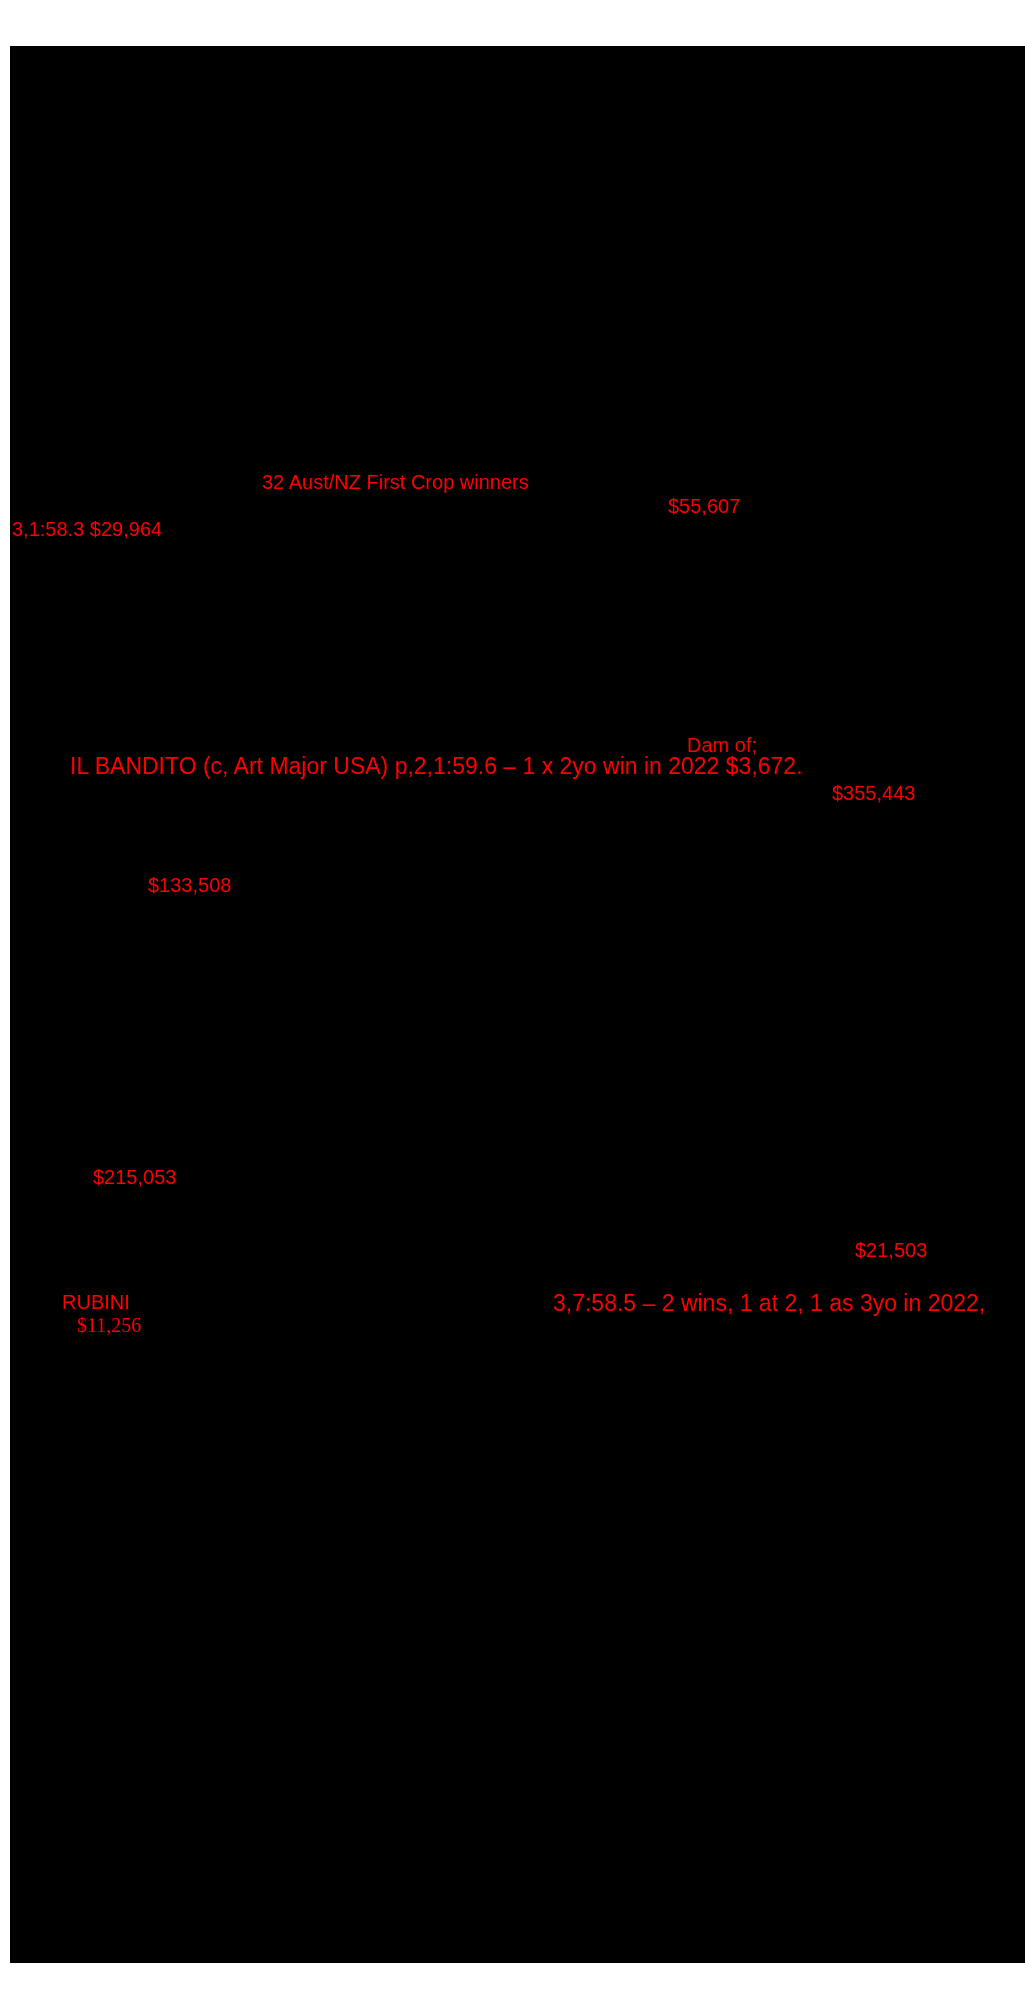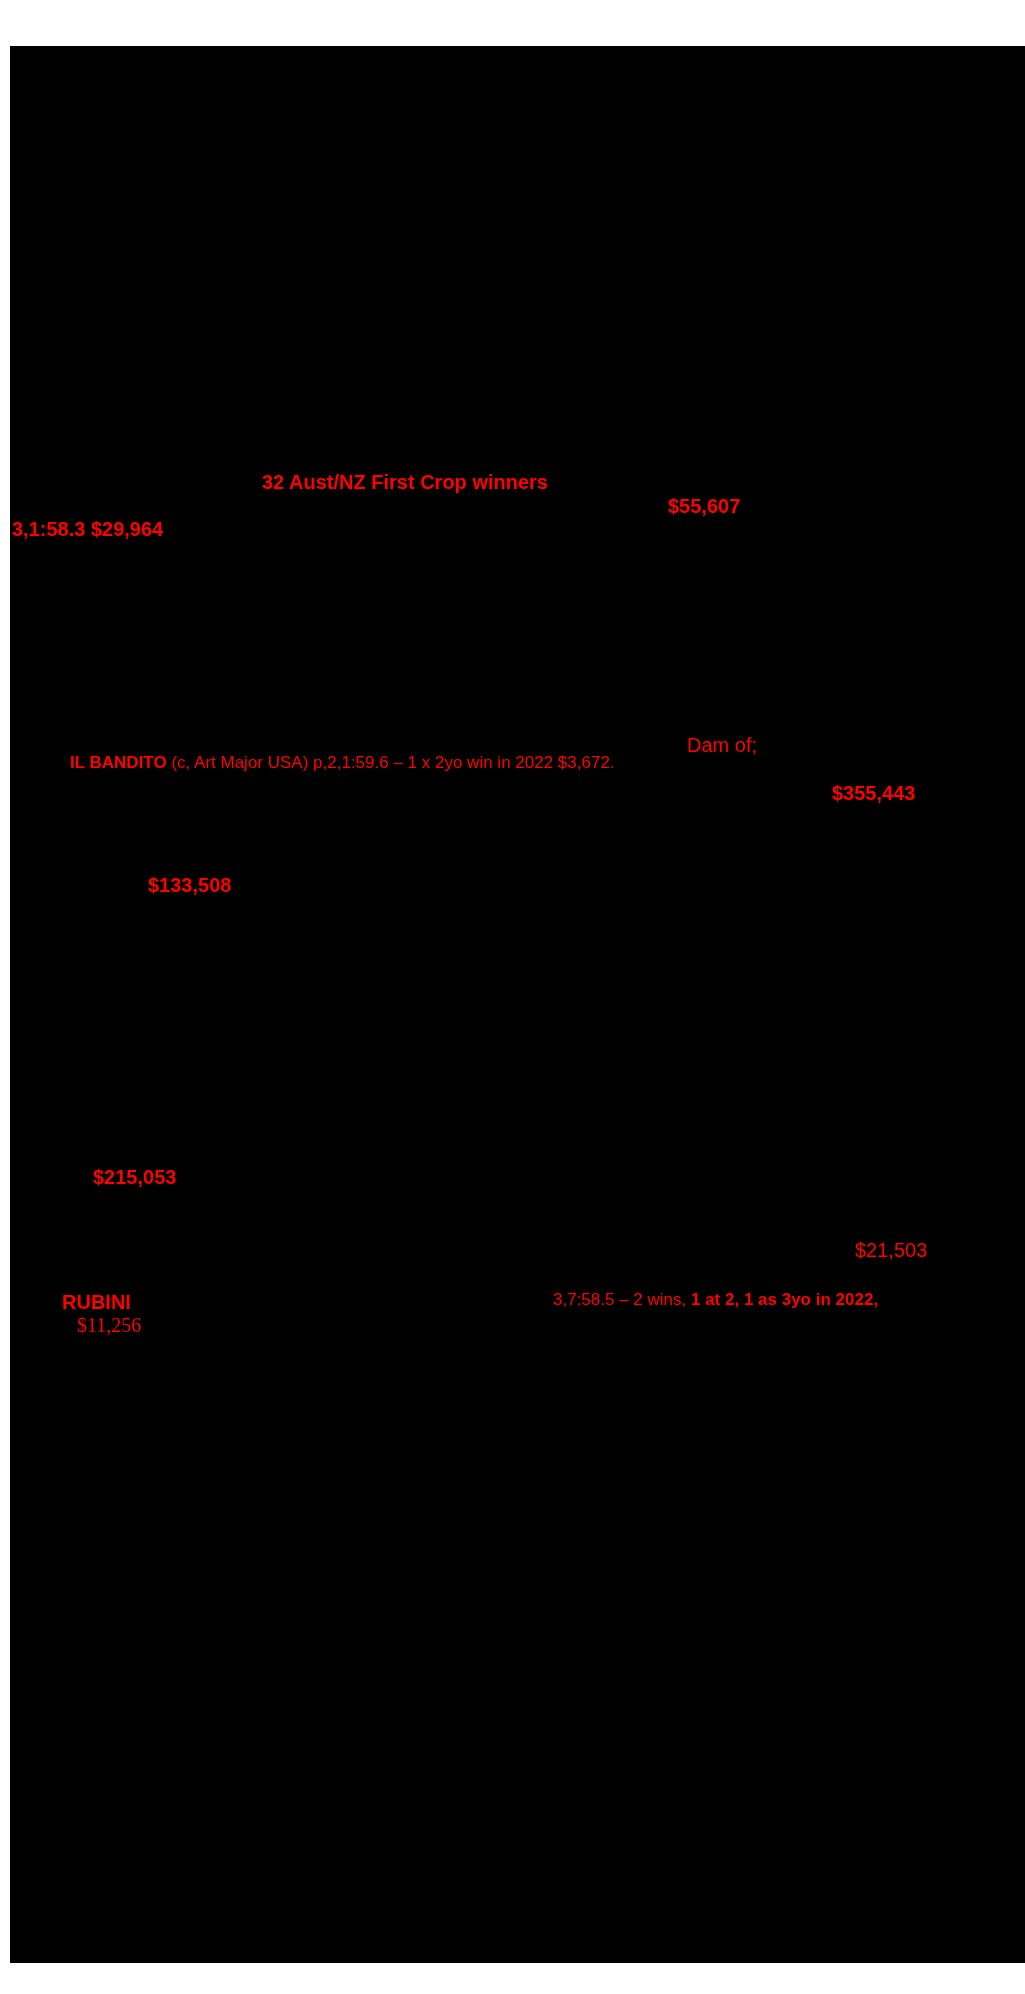--- a/index.html
+++ b/index.html
@@ -24,22 +24,22 @@
     background: #000000;
   }
   .red-text {
     position: absolute;
     color: #ff0000;
     font-size: 20px;
     line-height: 1.1;
     white-space: nowrap;
     font-family: "Liberation Sans", sans-serif;
   }
-  .bold { font-weight: bold; }
-  .sz19 { font-size: 17px; }
+  .bold { font-weight: normal; }
+  .sz19 { font-size: 23px; }
 </style>
 </head>
 <body>
 
 <div class="page">
 
   <div class="blackout"></div>
 
   <div class="red-text bold" style="left:262px; top:471px;">32 Aust/NZ First Crop winners</div>
 

